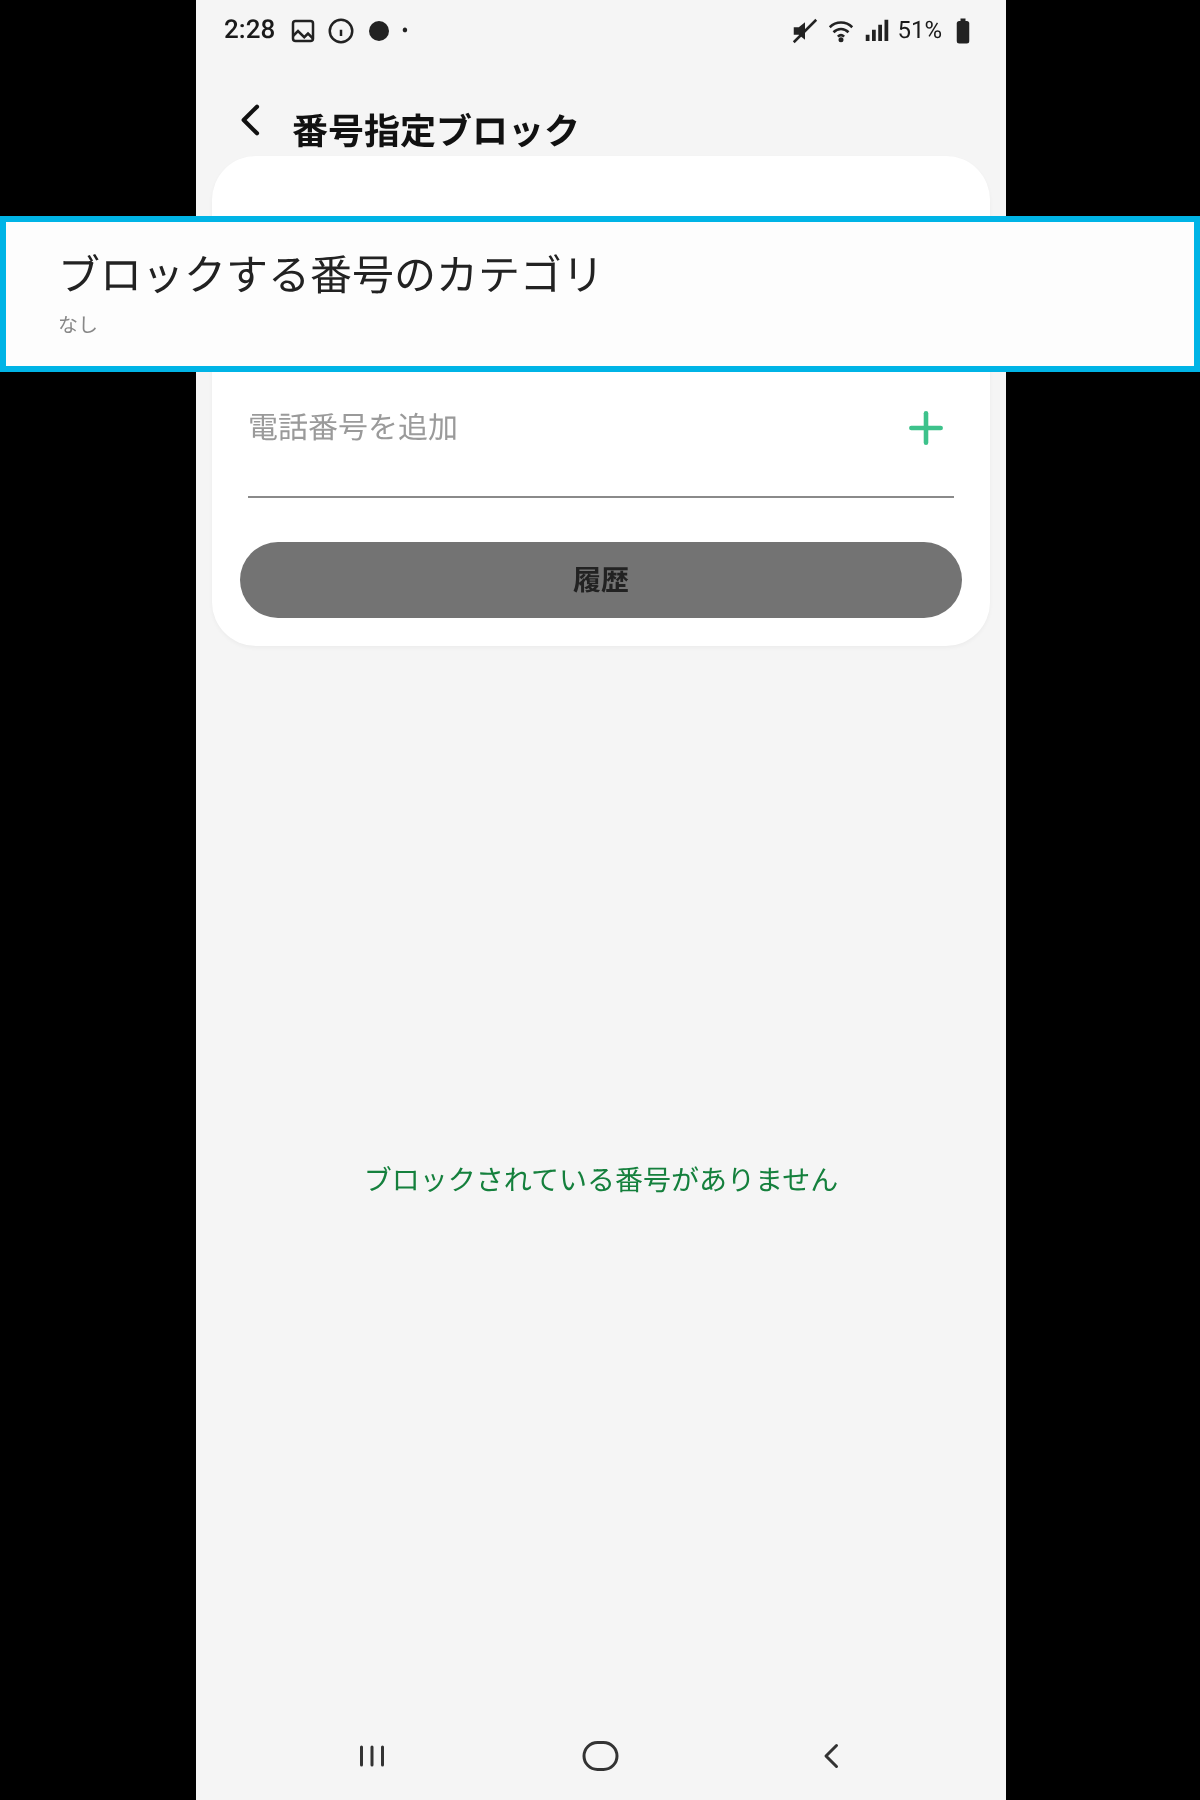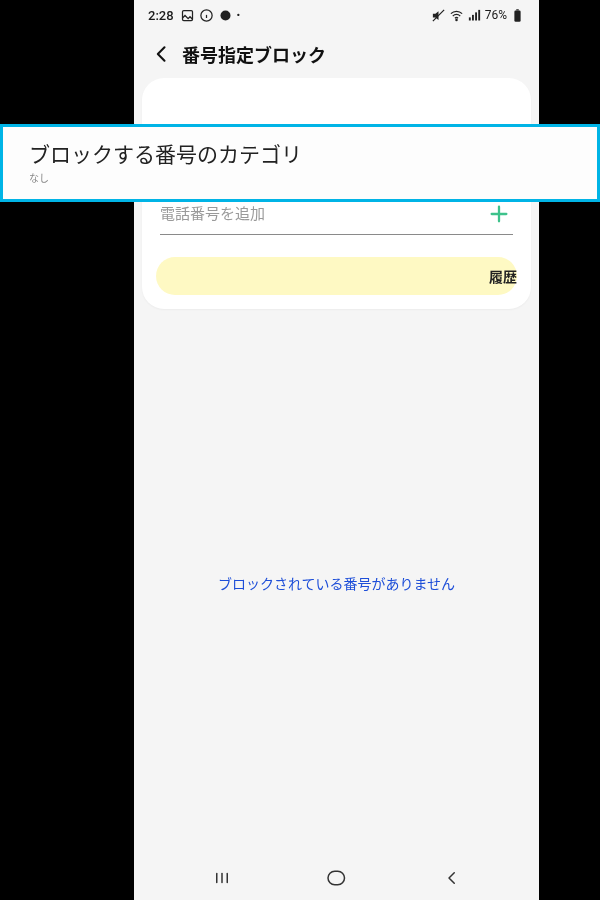--- a/index.html
+++ b/index.html
@@ -1,46 +1,46 @@
 <!DOCTYPE html>
 <html><head>
   <meta charset="utf-8">
   <style>
     * { margin:0; padding:0; box-sizing:border-box; font-family:-apple-system,BlinkMacSystemFont,"Segoe UI",Roboto,"Noto Sans CJK JP",sans-serif; }
     html,body { width:600px; height:900px; background:#000; overflow:hidden; }
-    .frame { position:absolute; left:98px; top:0; width:405px; height:900px; background:#f5f5f5; display:flex; flex-direction:column;margin-left:36px; }
+    .frame { position:absolute; left:98px; top:0; width:405px; height:900px; background:#f5f5f5; display:flex; flex-direction:column; }
     
     .status { height:30px; display:flex; align-items:center; justify-content:space-between; padding:0 14px; font-size:13px; color:#1a1a1a; }
     .status-left { display:flex; align-items:center; gap:4px; }
     .status-right { display:flex; align-items:center; gap:3px; }
     .st-icon { width:15px; height:15px; display:inline-flex; align-items:center; justify-content:center; }
     .st-icon svg { width:100%; height:100%; }
     .clock { font-weight:500; margin-right:2px; }
     
-    .header { height:48px; display:flex; align-items:center; padding:0 10px; }
+    .header { height:48px; display:flex; align-items:flex-end; padding:0 10px; }
     .back { width:36px; height:36px; display:flex; align-items:center; justify-content:center; cursor:pointer; }
     .back svg { width:20px; height:20px; }
     .title { font-size:18px; font-weight:700; color:#111; margin-left:2px; }
     
-    .highlight { position:absolute; z-index:5; left:0; top:124px; width:600px; border:3px solid #00b4e6; background:#fdfdfd; padding:14px 26px 14px 26px; }
+    .highlight { position:absolute; z-index:5; left:0; top:108px; width:600px; border:3px solid #00b4e6; background:#fdfdfd; padding:14px 26px 14px 26px; }
     .cat-title { font-size:21px; color:#222; line-height:1.35; }
     .cat-sub { font-size:10px; color:#888; margin-top:1px; }
     
     .card { margin:0 8px; background:#fff; border-radius:22px; padding:18px 12px 14px; box-shadow:0 1px 2px rgba(0,0,0,.04); }
     .card-spacer { height:100px; }
-    .input-row { display:flex; align-items:center; border-bottom:1px solid #8a8a8a; padding:4px 0 6px; margin:0 6px; }
+    .input-row { display:flex; align-items:center; border-bottom:1px solid #8a8a8a; padding:4px 0 20px; margin:0 6px; }
     .input-row input { flex:1; border:none; outline:none; background:transparent; font-size:15px; color:#333; }
     .input-row input::placeholder { color:#9a9a9a; }
     .plus { width:28px; height:28px; display:flex; align-items:center; justify-content:center; margin-left:6px; cursor:pointer; }
     .plus svg { width:22px; height:22px; }
     .btn-row { display:flex; gap:12px; margin-top:22px; padding:0 2px; }
-    .pill { flex:1; background:#fef9c3; border:none; border-radius:20px; height:38px; font-size:14px; font-weight:600; color:#222; cursor:pointer;text-align:right; }
+    .pill { flex:1; background:#737373; border:none; border-radius:20px; height:38px; font-size:14px; font-weight:600; color:#222; cursor:pointer; }
     
     .empty { flex:1; display:flex; align-items:center; justify-content:center; }
-    .empty-text { font-size:14px; color:#1d4ed8; }
+    .empty-text { font-size:14px; color:#15803d; }
     
     .nav { height:44px; display:flex; align-items:center; justify-content:space-around; padding:0 30px; }
     .nav-btn { width:60px; height:30px; display:flex; align-items:center; justify-content:center; cursor:pointer; }
     .nav-btn svg { height:18px; }
   </style>
 </head>
 <body>
 
 <div class="highlight">
   <div class="cat-title">ブロックする番号のカテゴリ</div>
@@ -88,21 +88,21 @@
           </svg>
       </span>
       <span class="st-icon">
         <svg viewBox="0 0 24 24" fill="#222">
             <rect x="3" y="15" width="3" height="5"></rect>
             <rect x="8" y="11" width="3" height="9"></rect>
             <rect x="13" y="7" width="3" height="13"></rect>
             <rect x="18" y="3" width="3" height="17"></rect>
           </svg>
       </span>
-      <span style="font-size:12px;">76%</span>
+      <span style="font-size:12px;">51%</span>
       <span class="st-icon">
         <svg viewBox="0 0 24 24" fill="#222">
             <rect x="7" y="4" width="10" height="18" rx="2"></rect>
             <rect x="10" y="2" width="4" height="2"></rect>
           </svg>
       </span>
     </div>
   </div>
 
   <div class="header">

